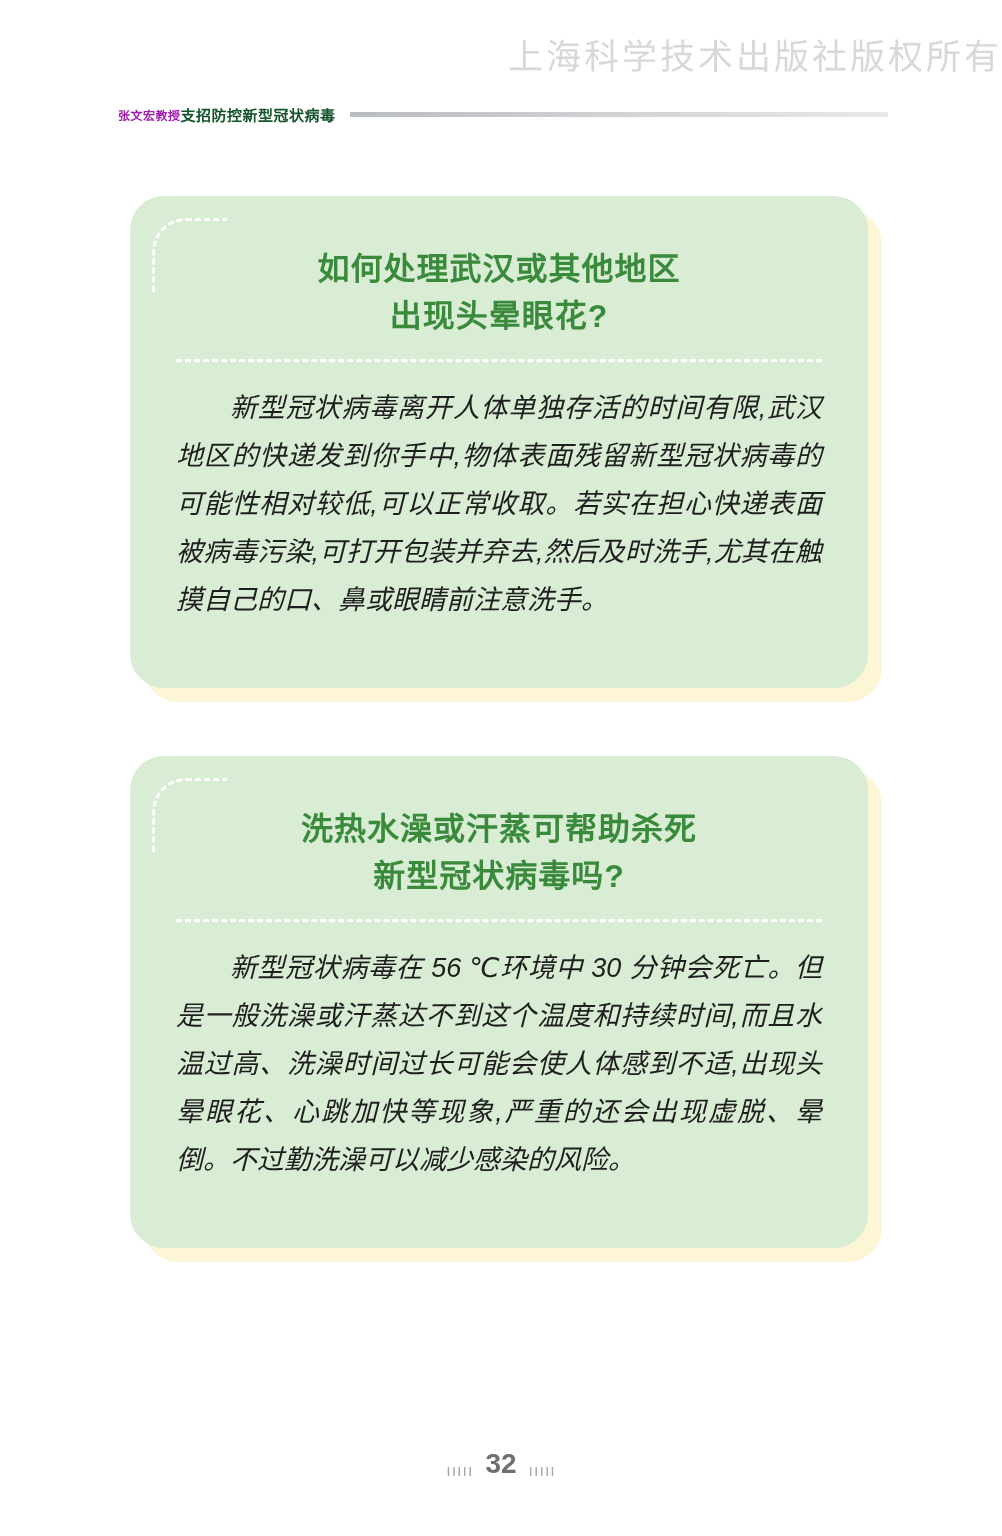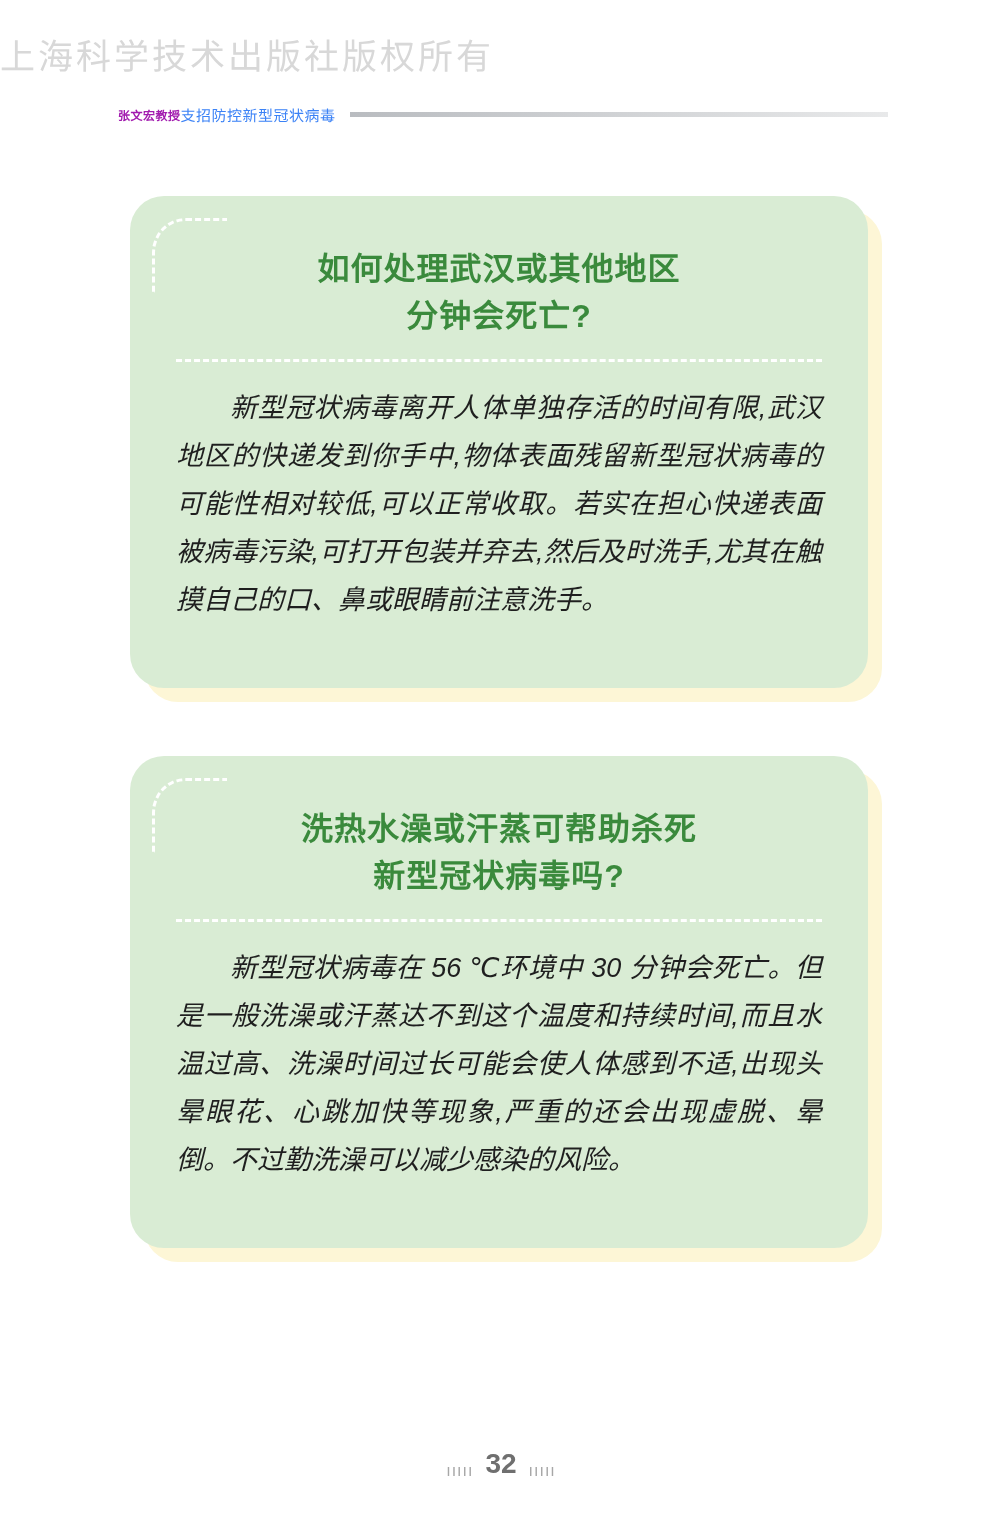--- a/index.html
+++ b/index.html
@@ -14,21 +14,21 @@
     position: relative;
     overflow: hidden;
   }
 
   
   .watermark {
     position: absolute;
     top: 28px;
     left: 0;
     width: 100%;
-    text-align: left;
+    text-align: right;
     font-family: "Liberation Serif", "DejaVu Serif", serif;
     font-size: 35px;
     letter-spacing: 3px;
     color: #d8d8d8;
     user-select: none;
   }
 
   
   .runhead {
     position: absolute;
@@ -41,22 +41,22 @@
   }
   .runhead .rh-red {
     font-size: 12px;
     font-weight: bold;
     color: #a21caf;
     letter-spacing: 0.5px;
     white-space: nowrap;
   }
   .runhead .rh-dark {
     font-size: 15px;
-    font-weight: normal;
-    color: #3b82f6;
+    font-weight: bold;
+    color: #14532d;
     letter-spacing: 0.5px;
     white-space: nowrap;
   }
   .runhead .rh-rule {
     flex: 1;
     height: 5px;
     margin-left: 14px;
     background: linear-gradient(to right, #b9bcc0, #e8e9ea);
   }
 
@@ -161,21 +161,21 @@
   <span class="rh-dark">支招防控新型冠状病毒</span>
   <span class="rh-rule"></span>
 </div>
 
 <div class="card-wrap first">
   <div class="card-shadow"></div>
   <div class="card">
     <div class="corner-arc"></div>
     <h2 class="card-title">
       <span class="title-line">如何处理武汉或其他地区</span>
-      <span class="title-line">分钟会死亡?</span>
+      <span class="title-line">出现头晕眼花?</span>
     </h2>
     <hr class="divider">
     <p class="card-body">新型冠状病毒离开人体单独存活的时间有限,武汉地区的快递发到你手中,物体表面残留新型冠状病毒的可能性相对较低,可以正常收取。若实在担心快递表面被病毒污染,可打开包装并弃去,然后及时洗手,尤其在触摸自己的口、鼻或眼睛前注意洗手。</p>
   </div>
 </div>
 
 <div class="card-wrap second">
   <div class="card-shadow"></div>
   <div class="card">
     <div class="corner-arc"></div>

